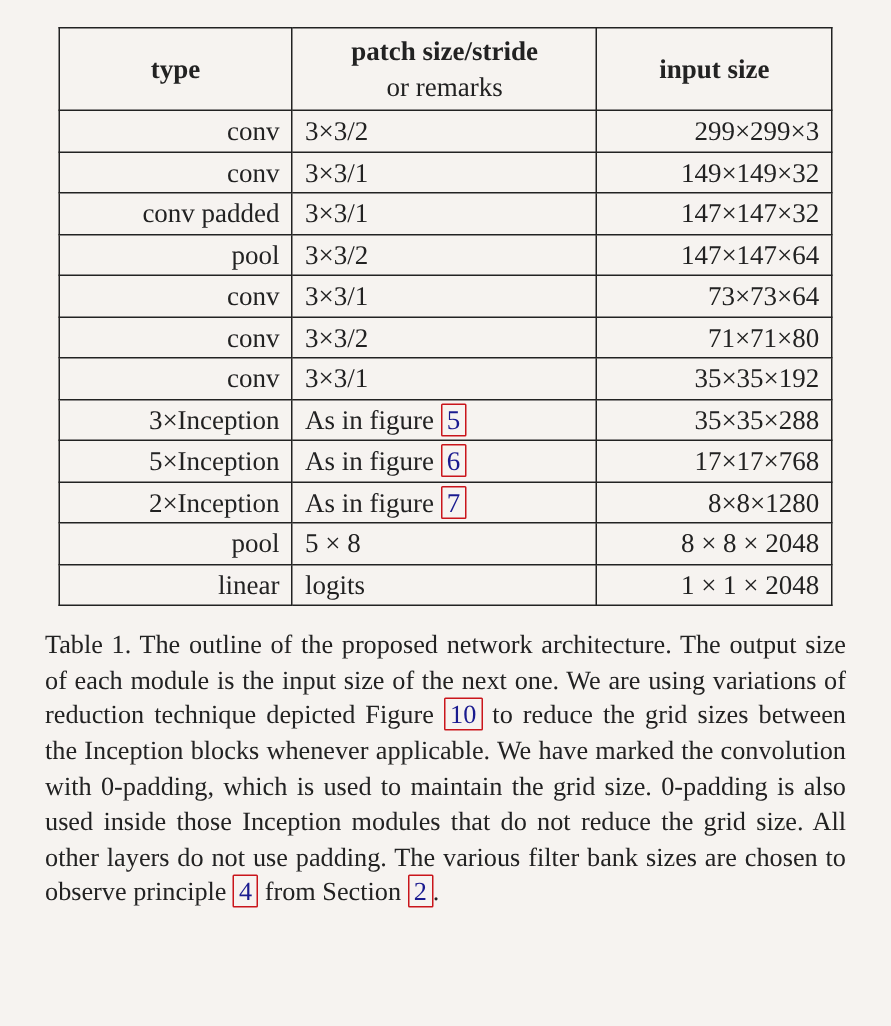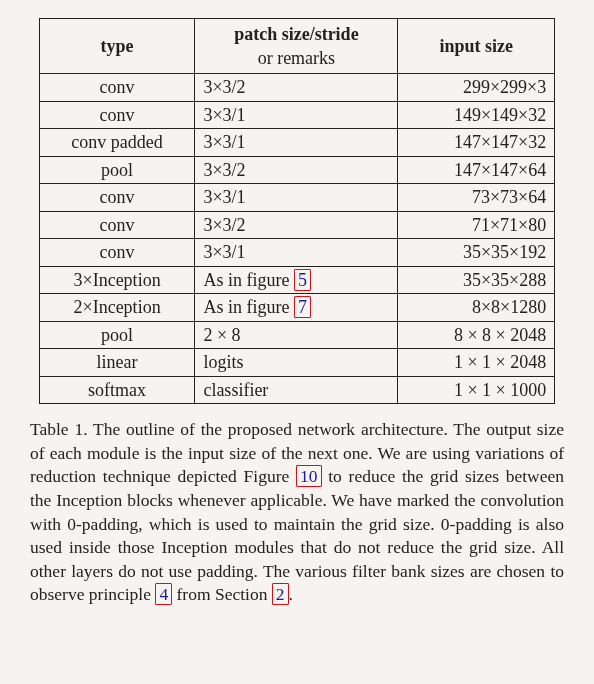--- a/index.html
+++ b/index.html
@@ -29,21 +29,21 @@
       text-align: center;
       padding: 4px 8px;
     }
     th.type-head { text-align: center; }
     th .remark {
       display: block;
       text-align: center;
       font-weight: normal;
       margin-top: 1px;
     }
-    td.col-type { text-align: center; }
+    td.col-type { text-align: right; }
     td.col-patch { }
     td.col-input { text-align: right; }
     .caption {
       font-size: 17.5px;
       line-height: 1.35;
       text-align: justify;
       margin: 0 2px;
     }
     .ref-link {
       color: #1a1b8f;
@@ -107,37 +107,37 @@
         <td class="col-type">conv</td>
         <td class="col-patch">3×3/1</td>
         <td class="col-input">35×35×192</td>
       </tr>
       <tr>
         <td class="col-type">3×Inception</td>
         <td class="col-patch"><span>As in figure </span><a href="#" class="ref-link">5</a></td>
         <td class="col-input">35×35×288</td>
       </tr>
       <tr>
+        <td class="col-type">5×Inception</td>
+        <td class="col-patch"><span>As in figure </span><a href="#" class="ref-link">6</a></td>
+        <td class="col-input">17×17×768</td>
+      </tr>
+      <tr>
         <td class="col-type">2×Inception</td>
         <td class="col-patch"><span>As in figure </span><a href="#" class="ref-link">7</a></td>
         <td class="col-input">8×8×1280</td>
       </tr>
       <tr>
         <td class="col-type">pool</td>
-        <td class="col-patch">2 × 8</td>
+        <td class="col-patch">5 × 8</td>
         <td class="col-input">8 × 8 × 2048</td>
       </tr>
       <tr>
         <td class="col-type">linear</td>
         <td class="col-patch">logits</td>
         <td class="col-input">1 × 1 × 2048</td>
-      </tr>
-      <tr>
-        <td class="col-type">softmax</td>
-        <td class="col-patch">classifier</td>
-        <td class="col-input">1 × 1 × 1000</td>
       </tr>
     </tbody>
 </table>
 
 <p class="caption">
   <span>Table 1.</span><span> The outline of the proposed network architecture. The output size of each module is the input size of the next one. We are using variations of reduction technique depicted Figure </span><a href="#" class="ref-link">10</a><span> to reduce the grid sizes between the Inception blocks whenever applicable. We have marked the convolution with 0-padding, which is used to maintain the grid size. 0-padding is also used inside those Inception modules that do not reduce the grid size. All other layers do not use padding. The various filter bank sizes are chosen to observe principle </span><a href="#" class="ref-link">4</a><span> from Section </span><a href="#" class="ref-link">2</a><span>.</span>
 </p>
 
 </body></html>

